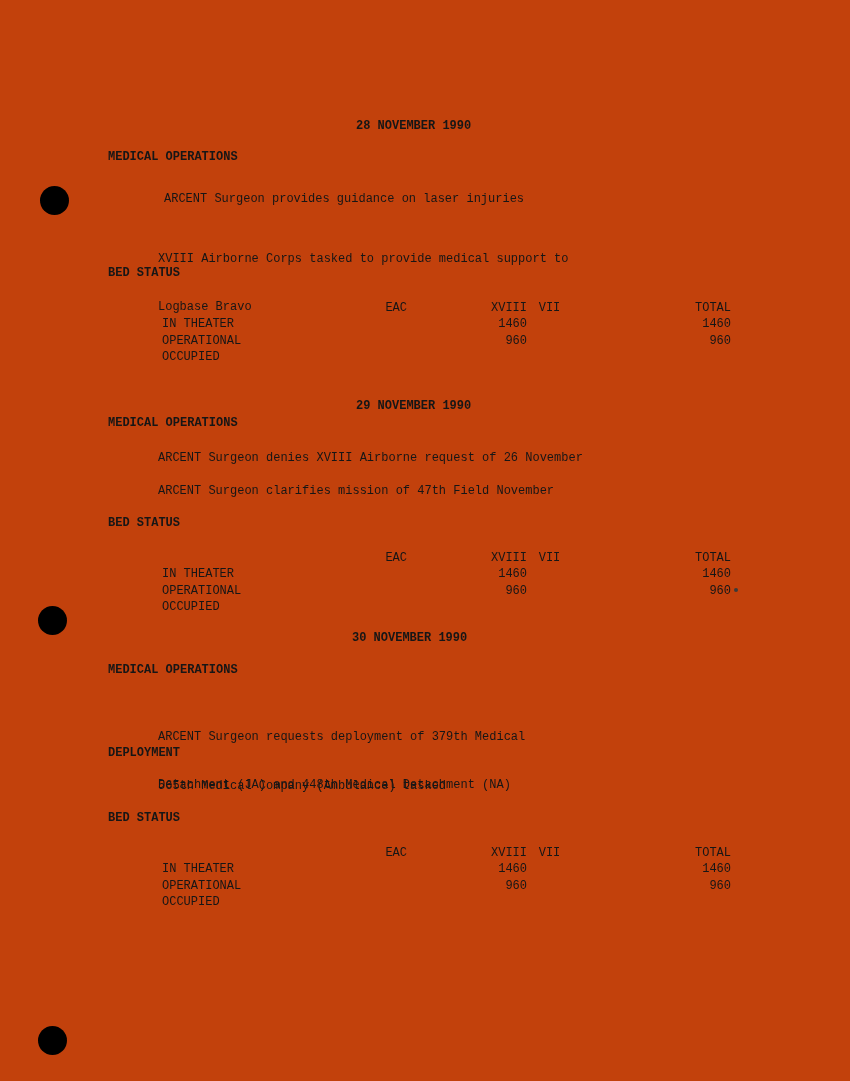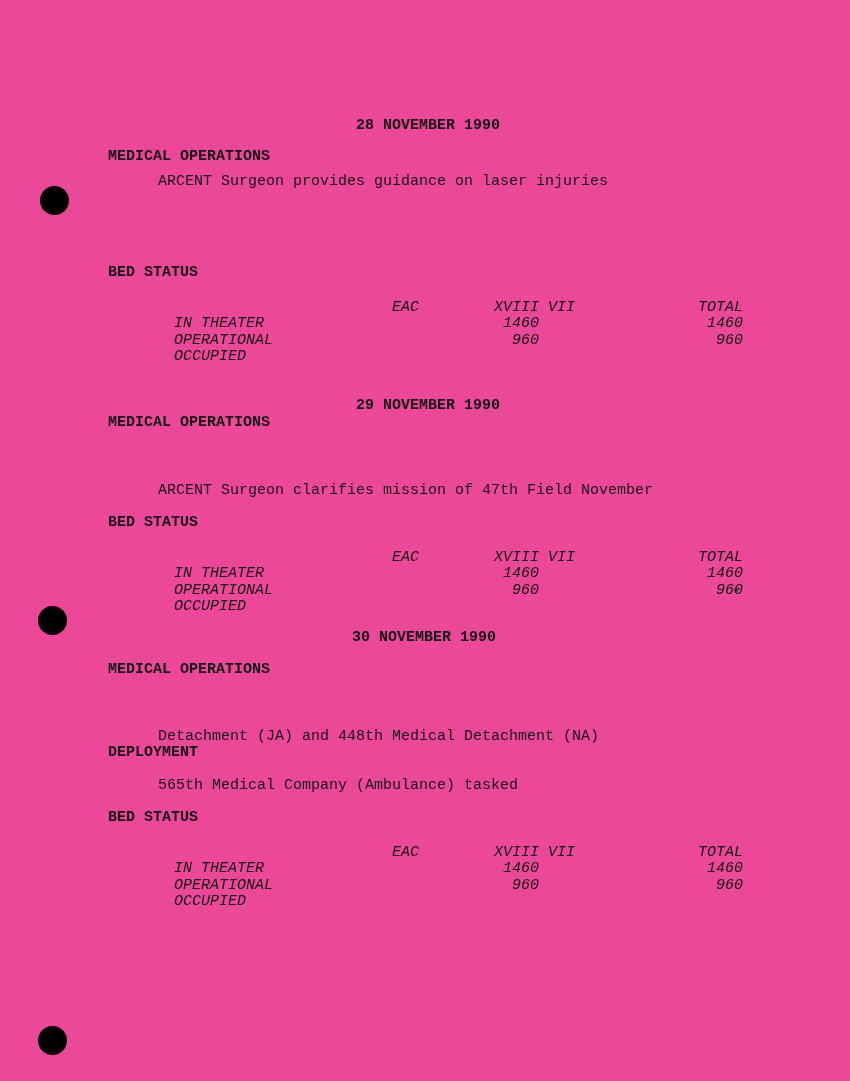--- a/index.html
+++ b/index.html
@@ -1,33 +1,33 @@
 <!DOCTYPE html>
 <html><head>
 <meta charset="utf-8">
 <style>
   html, body { margin: 0; padding: 0; background: #ffffff; }
   .page {
     position: relative;
     width: 850px;
     height: 1081px;
-    background: #ec4899;
+    background: #c2410c;
     font-family: "Liberation Mono", "DejaVu Sans Mono", monospace;
-    font-size: 15px;
+    font-size: 12px;
     line-height: 16.3px;
     color: #161616;
     overflow: hidden;
   }
   .abs { position: absolute; white-space: pre; }
   .date { left: 356px; font-weight: bold; }
   .hd   { left: 108px; font-weight: bold; }
   .ind  { left: 158px; }
   .para div { white-space: pre; }
 
-  .btable { position: absolute; left: 16px; width: 764px; height: 67px; font-style: italic; }
+  .btable { position: absolute; left: 4px; width: 764px; height: 67px; }
   .trow   { position: absolute; left: 0; width: 850px; height: 16.3px; }
   .cl     { position: absolute; left: 158px; white-space: pre; }
   .ceac   { position: absolute; left: 280px; width: 123px; text-align: right; white-space: pre; }
   .cxviii { position: absolute; left: 400px; width: 123px; text-align: right; white-space: pre; }
   .cvii   { position: absolute; left: 484px; width: 123px; text-align: center; white-space: pre; }
   .ctotal { position: absolute; left: 604px; width: 123px; text-align: right; white-space: pre; }
   .chead  { font-weight: normal; }
 
   .punch {
     position: absolute;
@@ -48,21 +48,25 @@
 
 <div class="page">
 
   <div class="punch" style="left:40px; top:186px;"></div>
   <div class="punch" style="left:38px; top:606px;"></div>
   <div class="punch" style="left:38px; top:1026px;"></div>
   <div class="stray"></div>
 
   <div class="abs date" style="top:118px;">28 NOVEMBER 1990</div>
   <div class="abs hd" style="top:149px;">MEDICAL OPERATIONS</div>
-  <div class="abs ind" style="top:174px;">ARCENT Surgeon provides guidance on laser injuries</div>
+  <div class="abs ind" style="top:191px;margin-left:6px;">ARCENT Surgeon provides guidance on laser injuries</div>
+  <div class="abs ind para" style="top:218px;">
+    <div>XVIII Airborne Corps tasked to provide medical support to</div>
+    <div>Logbase Bravo</div>
+  </div>
   <div class="abs hd" style="top:265px;">BED STATUS</div>
 
   <div class="btable" style="top:300px;">
     <div class="trow" style="top:0;">
       <span class="ceac chead">EAC</span>
       <span class="cxviii chead">XVIII</span>
       <span class="cvii chead">VII</span>
       <span class="ctotal chead">TOTAL</span>
     </div>
     <div class="trow" style="top:16.3px;">
@@ -83,20 +87,21 @@
       <span class="cl">OCCUPIED</span>
       <span class="ceac"></span>
       <span class="cxviii"></span>
       <span class="cvii"></span>
       <span class="ctotal"></span>
     </div>
   </div>
 
   <div class="abs date" style="top:398px;">29 NOVEMBER 1990</div>
   <div class="abs hd" style="top:415px;">MEDICAL OPERATIONS</div>
+  <div class="abs ind" style="top:450px;">ARCENT Surgeon denies XVIII Airborne request of 26 November</div>
   <div class="abs ind" style="top:483px;">ARCENT Surgeon clarifies mission of 47th Field November</div>
   <div class="abs hd" style="top:515px;">BED STATUS</div>
 
   <div class="btable" style="top:550px;">
     <div class="trow" style="top:0;">
       <span class="ceac chead">EAC</span>
       <span class="cxviii chead">XVIII</span>
       <span class="cvii chead">VII</span>
       <span class="ctotal chead">TOTAL</span>
     </div>
@@ -119,20 +124,21 @@
       <span class="ceac"></span>
       <span class="cxviii"></span>
       <span class="cvii"></span>
       <span class="ctotal"></span>
     </div>
   </div>
 
   <div class="abs date" style="top:630px; left:352px;">30 NOVEMBER 1990</div>
   <div class="abs hd" style="top:662px;">MEDICAL OPERATIONS</div>
   <div class="abs ind para" style="top:696px;">
+    <div>ARCENT Surgeon requests deployment of 379th Medical</div>
     <div>Detachment (JA) and 448th Medical Detachment (NA)</div>
   </div>
   <div class="abs hd" style="top:745px;text-align:right;">DEPLOYMENT</div>
   <div class="abs ind" style="top:778px;">565th Medical Company (Ambulance) tasked</div>
   <div class="abs hd" style="top:810px;">BED STATUS</div>
 
   <div class="btable" style="top:845px;">
     <div class="trow" style="top:0;">
       <span class="ceac chead">EAC</span>
       <span class="cxviii chead">XVIII</span>

